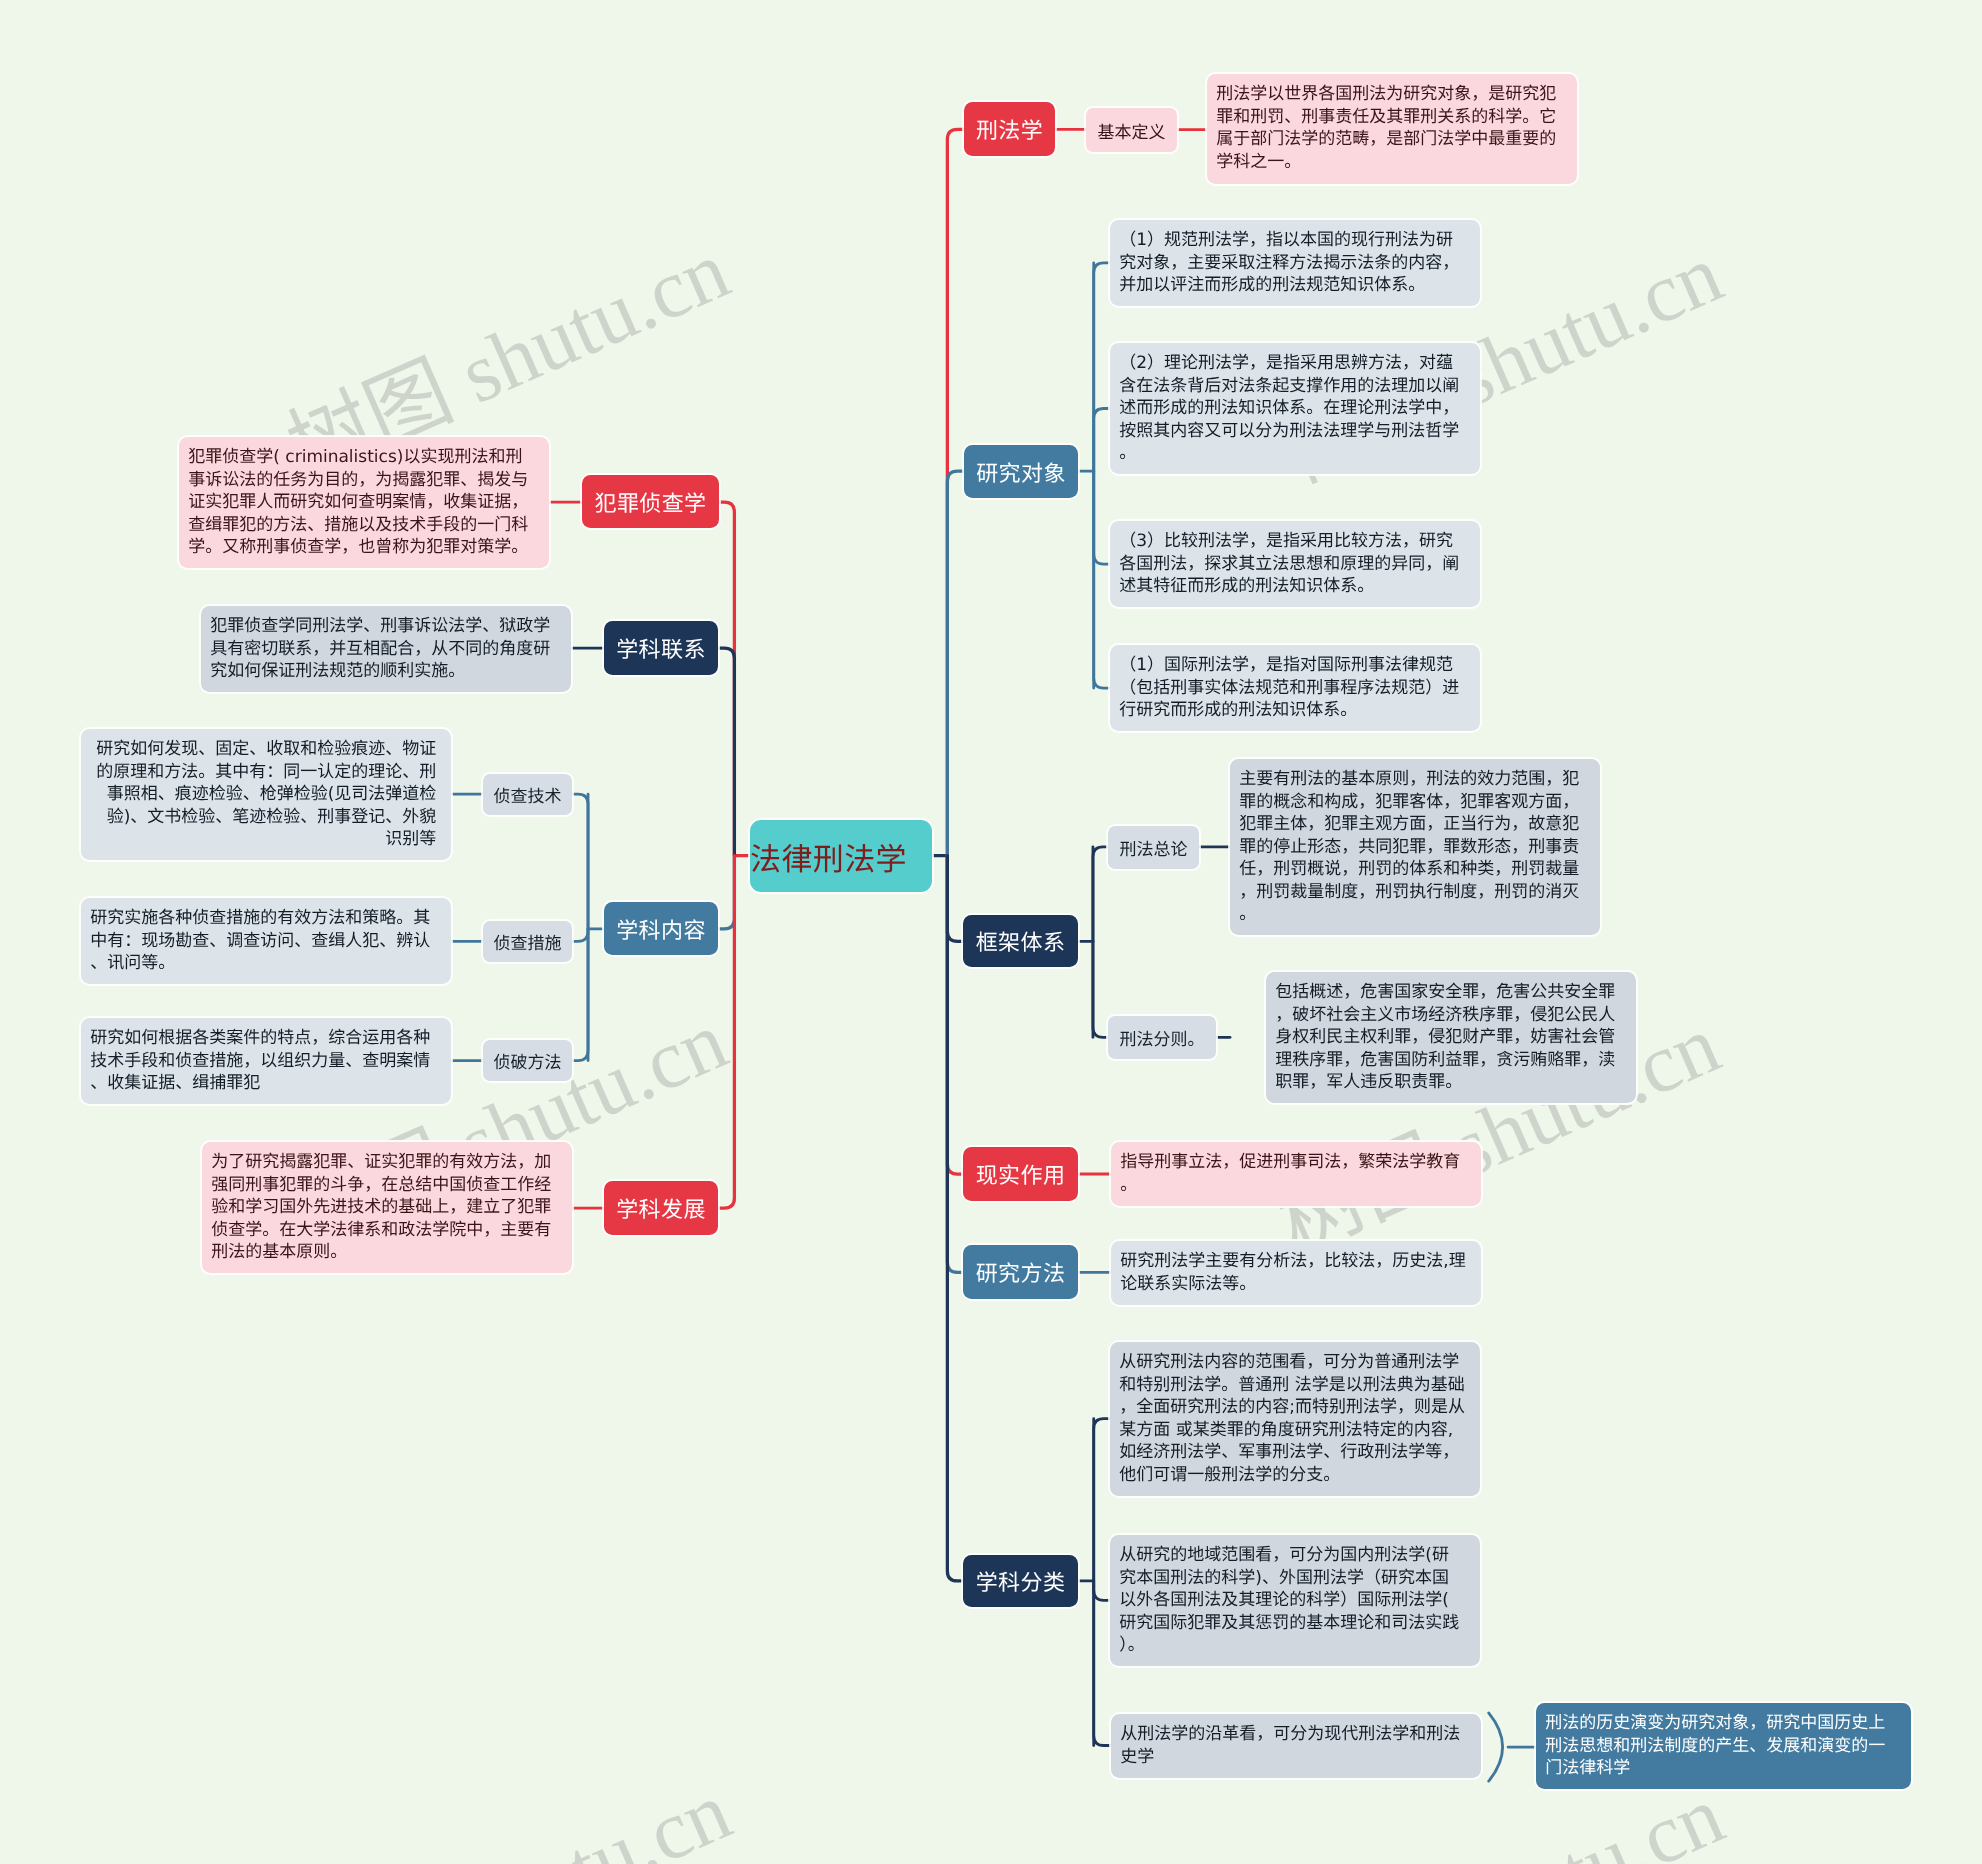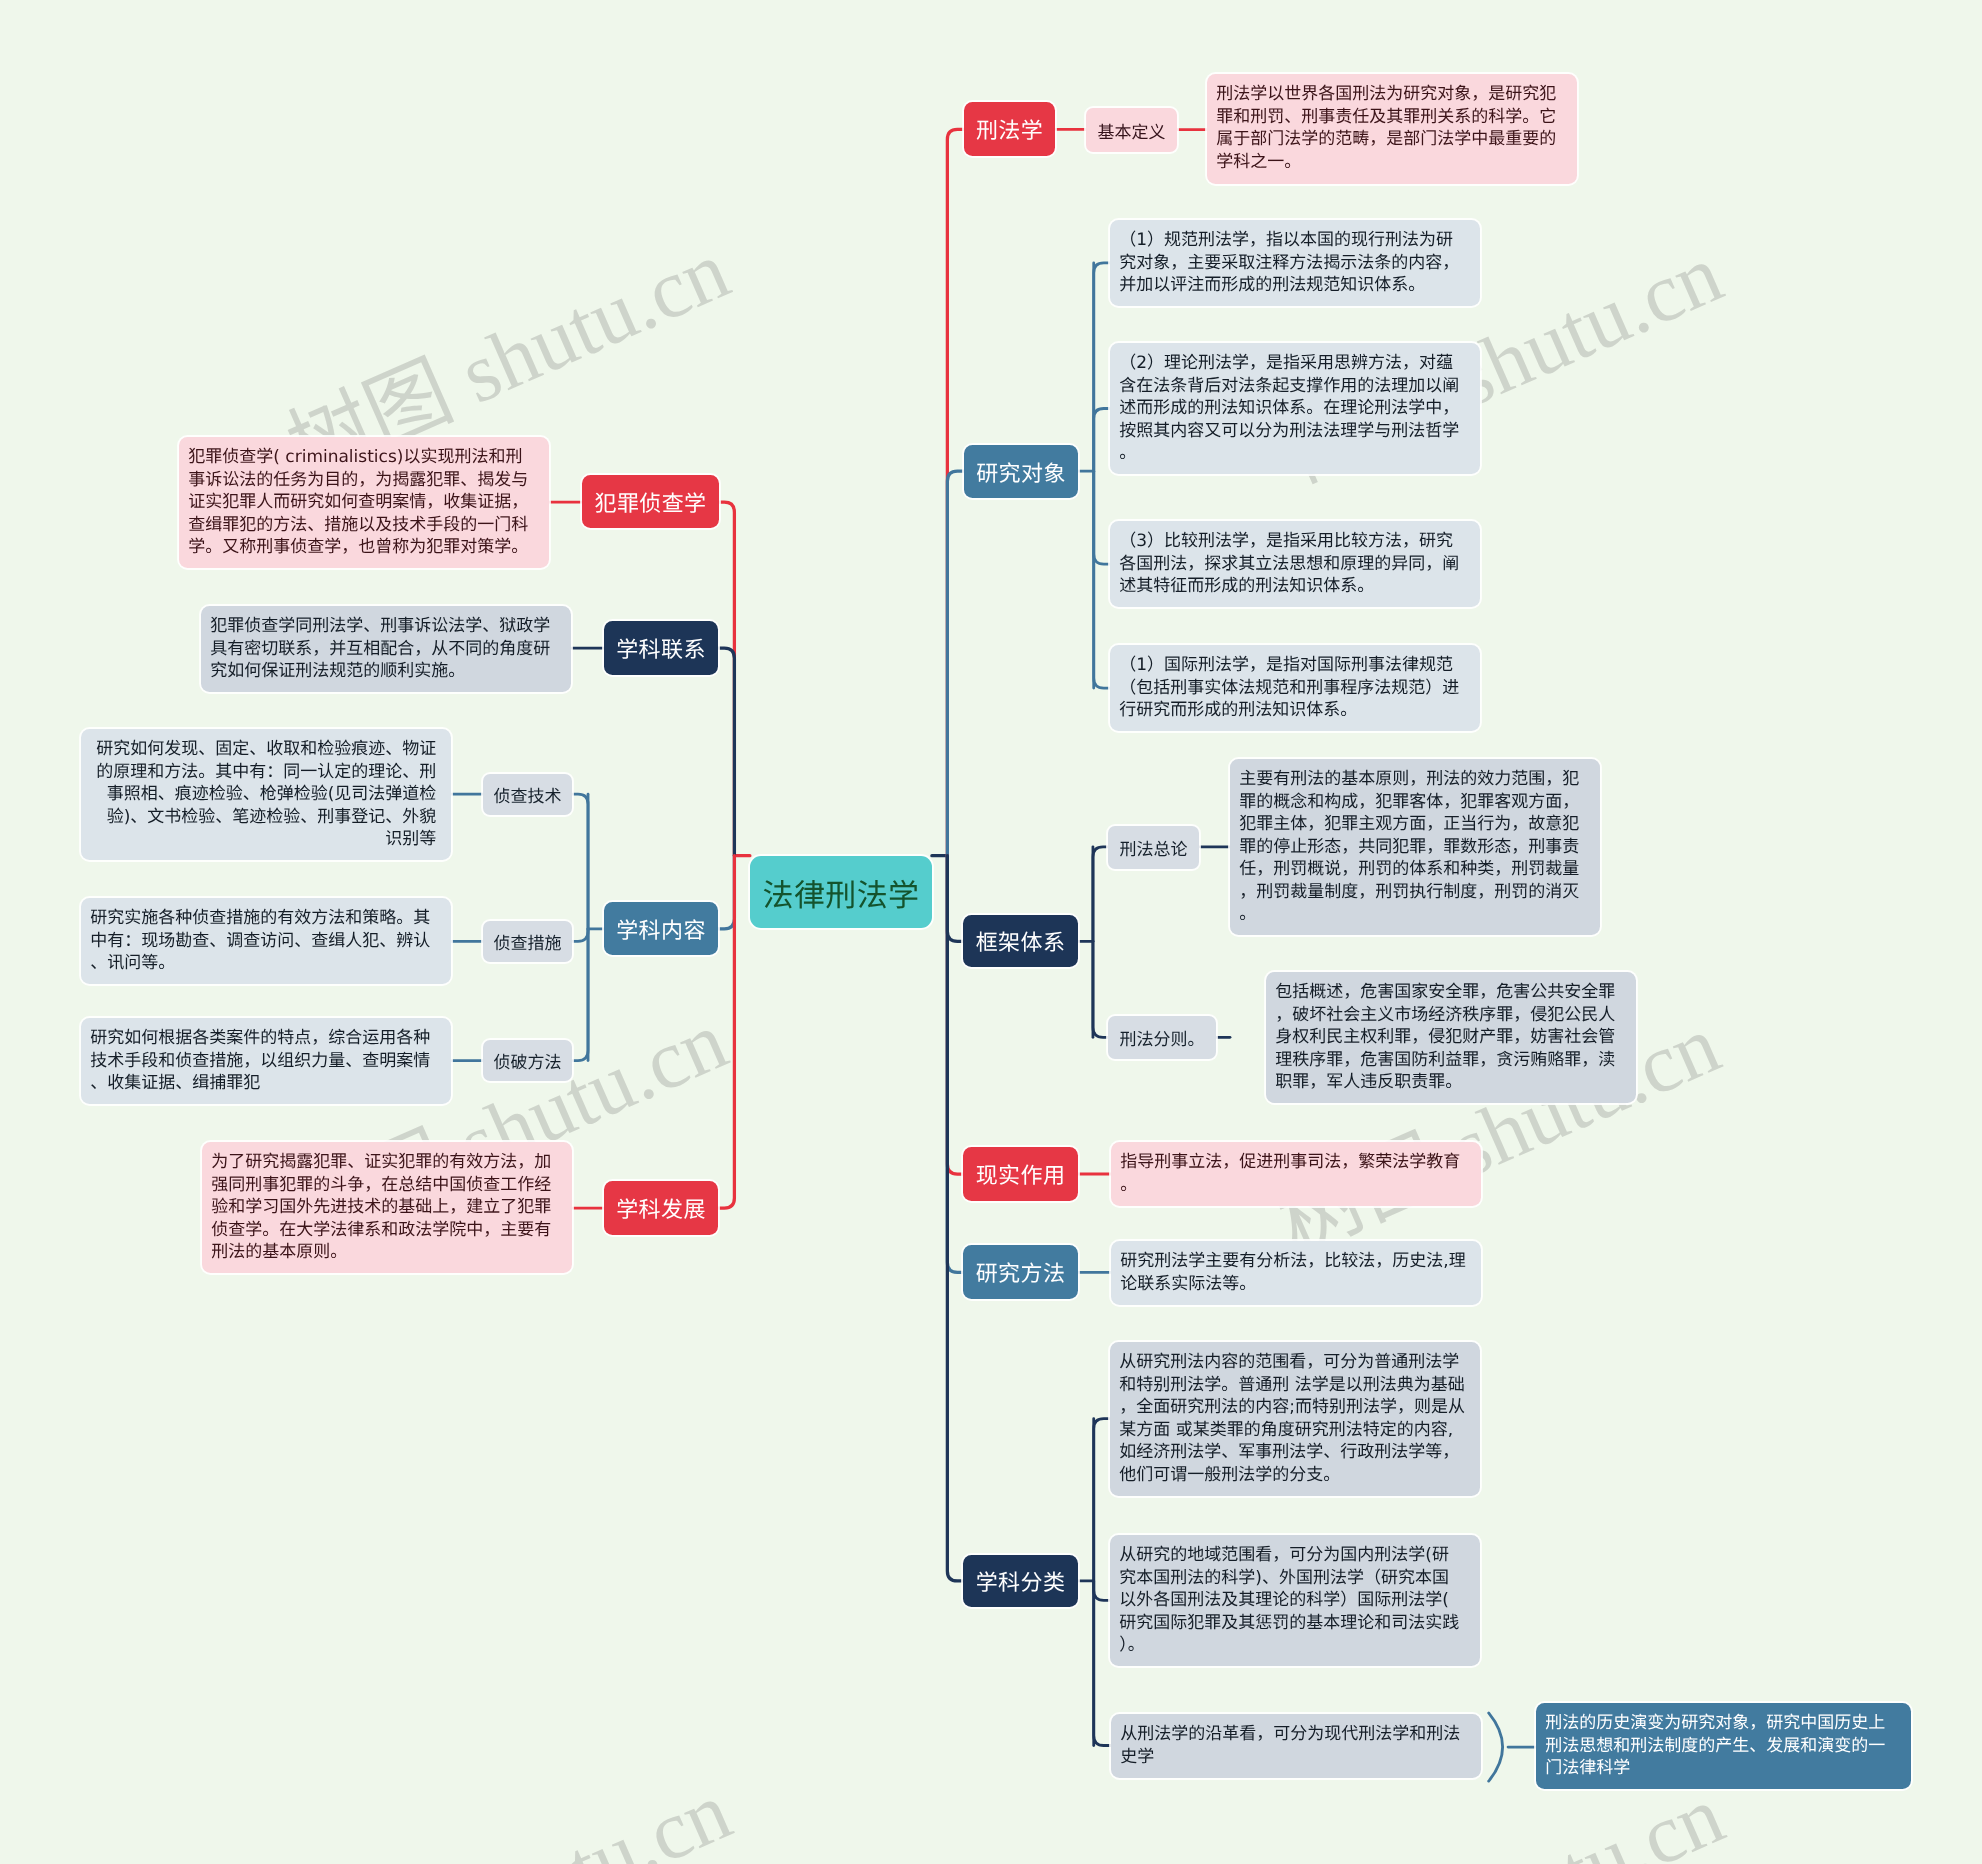--- a/index.html
+++ b/index.html
@@ -6,22 +6,22 @@
 html,body{margin:0;padding:0;}
 body{width:1983px;height:1864px;background:#eff7eb;overflow:hidden;
      font-family:"DejaVu Sans",sans-serif;-webkit-font-smoothing:antialiased;text-rendering:geometricPrecision;}
 #stage{position:relative;width:1983px;height:1864px;}
 #nodes{position:absolute;left:0;top:0;width:1983px;height:1864px;opacity:.999;}
 #links{position:absolute;left:0;top:0;width:1983px;height:1864px;}
 #wm{position:absolute;left:0;top:0;width:1983px;height:1864px;pointer-events:none;}
 .node{position:absolute;box-sizing:border-box;display:flex;align-items:center;
       border-radius:7.7px;white-space:pre-wrap;word-break:break-all;
       box-shadow:0 0 0 1.9px rgba(255,255,255,.9);opacity:.999;}
-.node.root{border-radius:11px;background:#55cdcd;color:#14532d;font-size:31px;
-           justify-content:center;letter-spacing:0.4px;margin-top:36px;}
+.node.root{border-radius:11px;background:#55cdcd;color:#7f1d1d;font-size:31px;
+           justify-content:flex-start;letter-spacing:0.4px;}
 .node.l1{border-radius:8.5px;font-size:22px;justify-content:center;color:#fff;letter-spacing:0.4px;}
 .node.l1.red{background:#e63745;}
 .node.l1.navy{background:#1d3557;}
 .node.l1.steel{background:#427b9f;}
 .node.l2{border-radius:7px;font-size:17px;justify-content:center;}
 .node.l2.pinklight{background:#fad8dd;color:#34121a;}
 .node.l2.grey{background:#d7dde4;color:#15202b;}
 .node.txt{border-radius:8.5px;font-size:17px;line-height:22.5px;padding:9.3px 14.7px 9.3px 9.3px;
           line-break:anywhere;
           display:block;letter-spacing:0px;}

